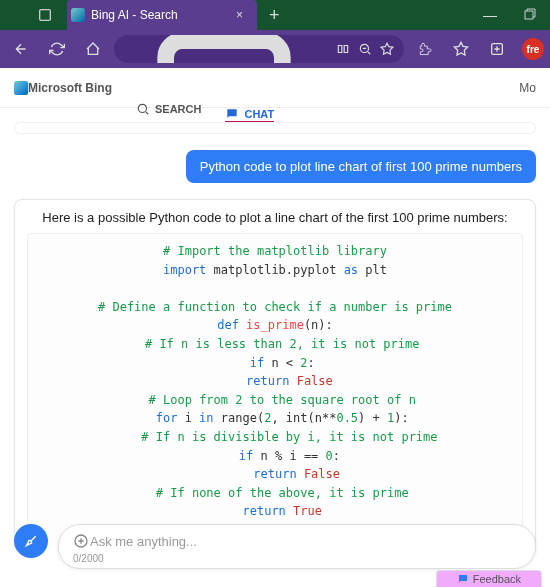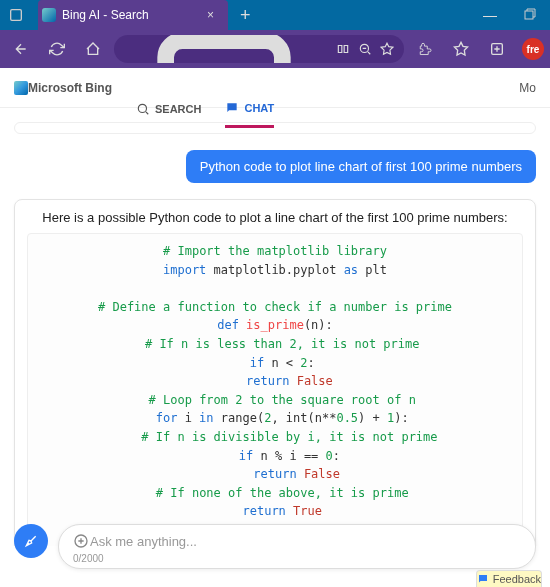--- a/index.html
+++ b/index.html
@@ -1,36 +1,36 @@
 <!DOCTYPE html>
 <html><head>
 <meta charset="utf-8">
 <style>
   * { margin: 0; padding: 0; box-sizing: border-box; }
   body { font-family: "Segoe UI", Arial, sans-serif; background: #fff; width: 550px; height: 587px; overflow: hidden; font-size: 13px; }
-  .window-top { background: #0369a1; height: 30px; display: flex; align-items: center; }
+  .window-top { background: #14532d; height: 30px; display: flex; align-items: center; padding-left: 29px; }
   .tab-icon { width: 16px; height: 16px; margin: 0 8px; display:flex; align-items:center; justify-content:center;}
   .tab { background: #5a3d8f; color: #fff; font-size: 12px; height: 30px; display: flex; align-items: center; padding: 0 8px 0 4px; border-radius: 4px 4px 0 0; margin-left: 6px; min-width: 190px; }
   .tab-title { flex: 1; }
   .tab-close { color: #ddd; padding: 0 6px; cursor: pointer; }
   .tab-add { color: #ddd; padding: 0 12px; cursor: pointer; font-size: 18px; }
   .win-btns { margin-left: auto; display: flex; }
   .win-btn { width: 40px; text-align: center; color: #ddd; font-size: 14px; }
   .toolbar { background: #5a3d8f; height: 38px; display: flex; align-items: center; padding: 0 6px; gap: 6px; }
   .tb-btn { width: 30px; height: 30px; display: flex; align-items: center; justify-content: center; color: #ddd; border-radius: 4px; cursor: pointer; }
   .tb-btn svg { width: 16px; height: 16px; }
   .url-bar { flex: 1; background: #4b2d7f; height: 28px; border-radius: 14px; display: flex; align-items: center; padding: 0 10px; color: #ddd; font-size: 12px; gap:6px; overflow:hidden;}
   .url-text { white-space: nowrap; overflow: hidden; text-overflow: ellipsis; flex:1;}
   .avatar { width: 22px; height: 22px; border-radius: 50%; background: #d93025; color: #fff; font-size: 10px; display: flex; align-items: center; justify-content: center; margin-left: 4px; font-weight:bold;}
   .page-header { height: 40px; border-bottom: 1px solid #eee; display: flex; align-items: center; padding: 0 14px; gap: 24px; font-size: 12px; }
   .brand { display: flex; align-items: center; gap: 0; font-weight: 600; color: #555; }
   .brand-logo { width:14px; height:14px; background: linear-gradient(135deg,#7cc 0%,#39d 50%,#06a 100%); border-radius:2px;}
   .nav-item { display: flex; align-items: center; gap: 5px; color: #555; cursor: pointer; text-transform: uppercase; font-size:11px; font-weight:600;margin-top:42px;}
   .nav-item svg { width:14px; height:14px;}
-  .nav-active { color: #2468d6; border-bottom: 3px solid #be185d; padding-bottom: 10px; margin-bottom: -12px; }
+  .nav-active { color: #2468d6; border-bottom: 1px solid #be185d; margin-bottom: -12px; }
   .nav-right { margin-left: auto; color: #555; font-size:12px;}
   .chat-body { padding: 14px; height: 438px; overflow: hidden; background:#fff;text-align:center;}
   .faded-card { height: 12px; background:#fff; border:1px solid #eee; border-radius:8px; margin-bottom:16px; }
   .user-bubble { background: #2e7df6; color: #fff; padding: 9px 14px; border-radius: 8px; max-width: 80%; margin-left: auto; font-size: 13px; margin-bottom: 16px; width:fit-content;}
   .ai-card { border: 1px solid #e3e3e3; border-radius: 8px; padding: 10px 12px; box-shadow: 0 1px 3px rgba(0,0,0,.05); }
   .ai-intro { font-size: 13px; color: #222; margin-bottom: 8px; }
   .code-block { background: #fdfdfd; border: 1px solid #eee; border-radius: 4px; padding: 8px 10px; font-family: Consolas, monospace; font-size: 12px; line-height: 1.55; white-space: pre; overflow: hidden; color: #333; }
   .c-comment { color: #179b4a; }
   .c-kw { color: #1f6fd0; }
   .c-mod { color: #333; }
@@ -39,21 +39,21 @@
   .c-bool { color: #c0392b; }
   .input-area { position: absolute; bottom: 18px; left: 0; right: 0; padding: 0 14px; display: flex; align-items: flex-start; gap: 10px; }
   .broom { width: 34px; height: 34px; border-radius: 50%; background: #2e7df6; display: flex; align-items: center; justify-content: center; color: #fff; flex-shrink:0; cursor:pointer;}
   .broom svg{width:16px;height:16px;}
   .input-box { flex: 1; border: 1px solid #ddd; border-radius: 22px; padding: 8px 14px 4px; box-shadow: 0 1px 4px rgba(0,0,0,.08); background:#fff;}
   .input-row { display: flex; align-items: flex-end; gap: 1px; }
   .input-row svg{width:16px;height:16px; color:#888;}
   .input-field { border: none; outline: none; flex: 1; font-size: 13px; color: #333; }
   .input-field::placeholder{color:#999;}
   .counter { font-size: 10px; color: #999; margin-top: 4px; }
-  .feedback { position: absolute; bottom: 0; right: 8px; border: 1px solid #ddd; border-bottom: none; border-radius: 4px 4px 0 0; padding: 2px 0; font-size: 11px; color: #555; display: flex; align-items: center; gap: 4px; background:#fef9c3; cursor:pointer;}
+  .feedback { position: absolute; bottom: 0; right: 8px; border: 1px solid #ddd; border-bottom: none; border-radius: 4px 4px 0 0; padding: 2px 20px; font-size: 11px; color: #555; display: flex; align-items: center; gap: 4px; background:#f0abfc; cursor:pointer;}
   .feedback svg{width:12px;height:12px; color:#2e7df6;}
   .url-icons { display:flex; gap:8px; align-items:center; }
   .url-icons svg { width:14px; height:14px; }
 </style>
 </head>
 <body>
 
 <div class="window-top">
   <div class="tab-icon">
     <svg viewBox="0 0 24 24" fill="none" stroke="#ccc" stroke-width="2">

